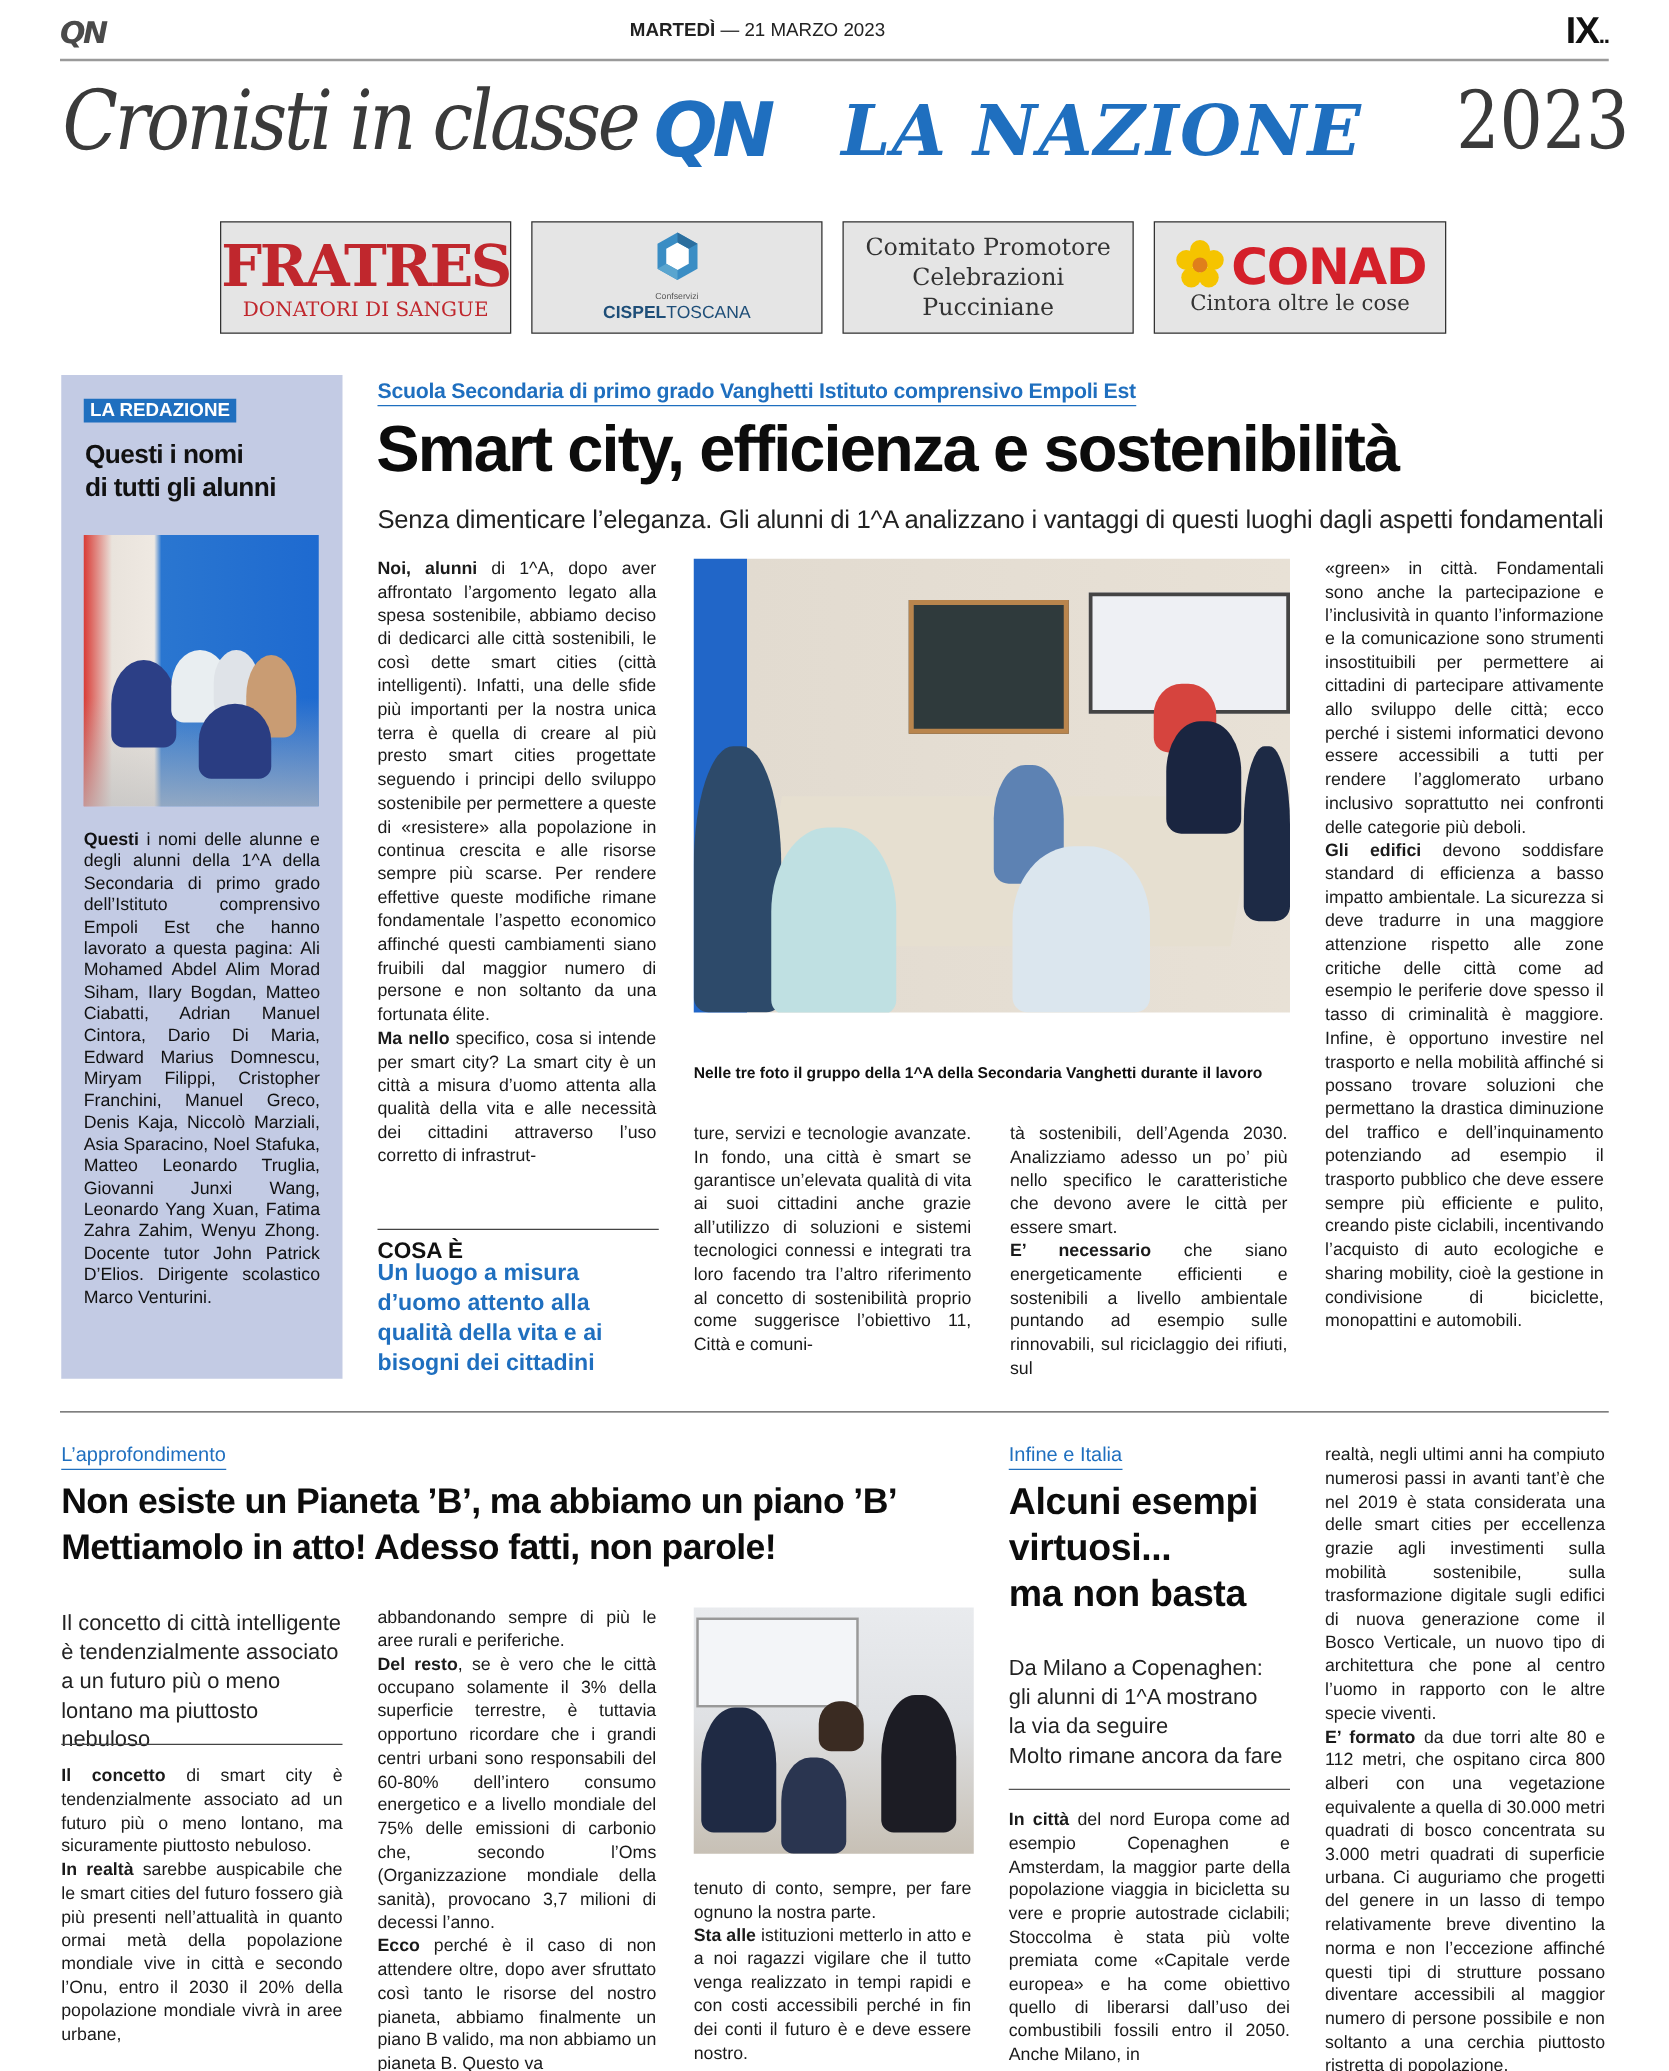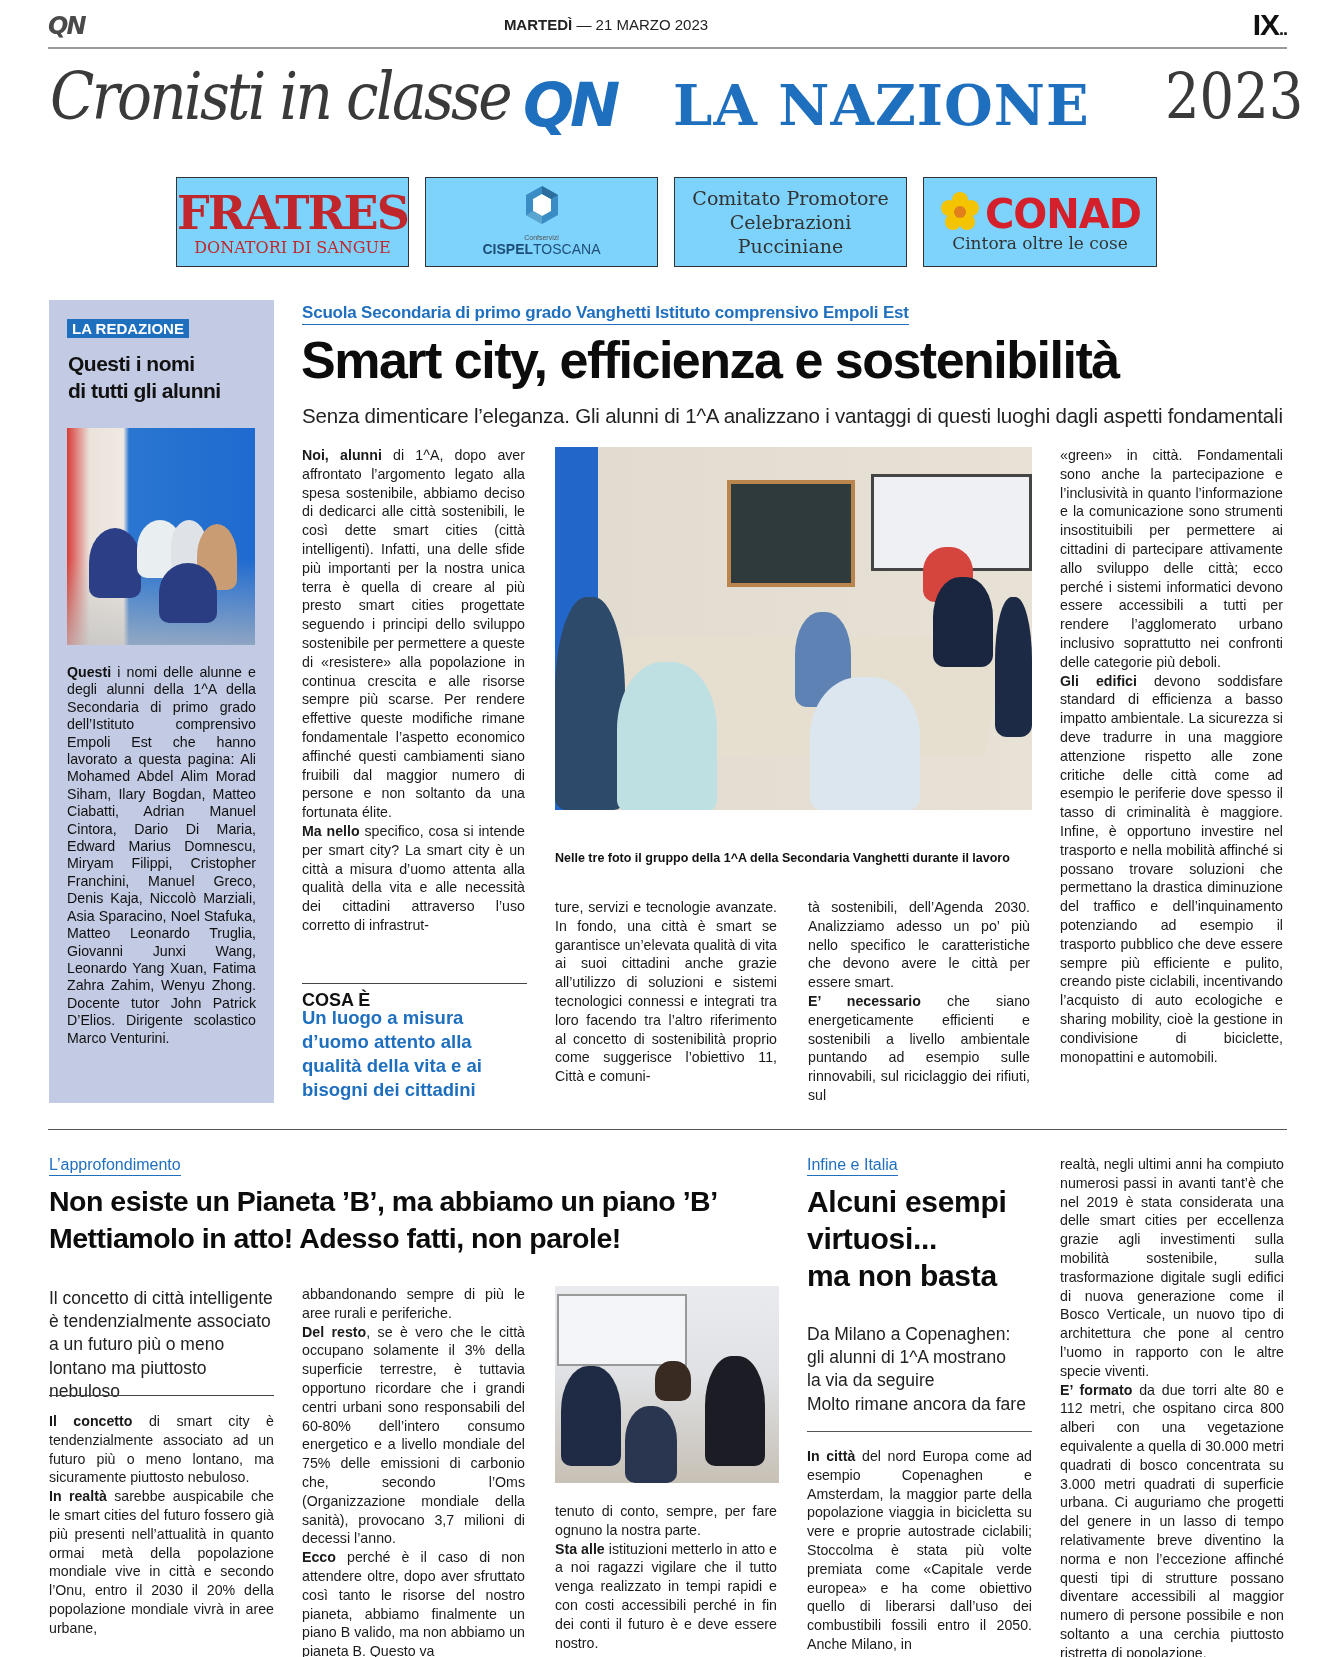--- a/index.html
+++ b/index.html
@@ -8,24 +8,24 @@
   
   .qn-small { left: 48px; top: 12px; font-family: "DejaVu Sans", sans-serif; font-weight: bold; font-size: 24px; color: #4a4a4a; letter-spacing: -2px; font-style: italic; }
   .dateline { left: 0; width: 1212px; top: 16px; text-align: center; font-size: 15px; color: #222; }
   .dateline b { font-weight: bold; }
   .pagenum { right: 48px; top: 8px; font-size: 30px; font-weight: bold; color: #111; letter-spacing: -1px; }
   .pagenum .dots { font-size: 18px; }
   .rule-top { left: 48px; width: 1239px; top: 47px; height: 2px; background: #9a9a9a; }
   
   .mast-left { left: 50px; top: 58px; font-family: "DejaVu Serif", serif; font-size: 66px; font-style: italic; color: #3a3a3a; letter-spacing: -3px; transform: scaleX(0.88); transform-origin: left; }
   .mast-qn { left: 523px; top: 70px; font-family: "DejaVu Sans", sans-serif; font-weight: bold; font-style: italic; font-size: 60px; color: #1f6fbf; letter-spacing: -4px; }
-  .mast-nazione { left: 673px; top: 72px; font-family: "DejaVu Serif", serif; font-weight: bold; font-size: 56px; color: #1f6fbf; letter-spacing: 1px; }
+  .mast-nazione { left: 673px; top: 72px; font-family: "DejaVu Serif", serif; font-weight: bold; font-size: 56px; color: #1f6fbf; letter-spacing: 1px; font-style: italic; }
   .mast-year { left: 1165px; top: 60px; font-family: "DejaVu Serif", serif; font-size: 64px; color: #3a3a3a; transform: scaleX(0.85); transform-origin: left; }
   
-  .sponsor { top: 177px; height: 90px; border: 1px solid #333; background: #7dd3fc; display: flex; flex-direction: column; align-items: center; justify-content: center; }
+  .sponsor { top: 177px; height: 90px; border: 1px solid #333; background: #e5e5e5; display: flex; flex-direction: column; align-items: center; justify-content: center; }
   .sp1 { left: 176px; width: 233px; }
   .sp2 { left: 425px; width: 233px; }
   .sp3 { left: 674px; width: 233px; }
   .sp4 { left: 923px; width: 234px; }
   .fratres-big { font-family: "DejaVu Serif", serif; font-weight: bold; font-size: 46px; color: #c0272d; letter-spacing: -2px; line-height: 50px; }
   .fratres-small { font-family: "DejaVu Serif", serif; font-size: 16px; color: #c0272d; letter-spacing: 0; }
   .cispel-logo { width: 40px; height: 44px; position: relative; margin-top: -4px; }
   .cispel-small { font-size: 7px; color: #555; margin-top: 6px; }
   .cispel-name { font-size: 14px; font-weight: bold; color: #1e4e78; letter-spacing: 0; }
   .cispel-name span { font-weight: normal; }

